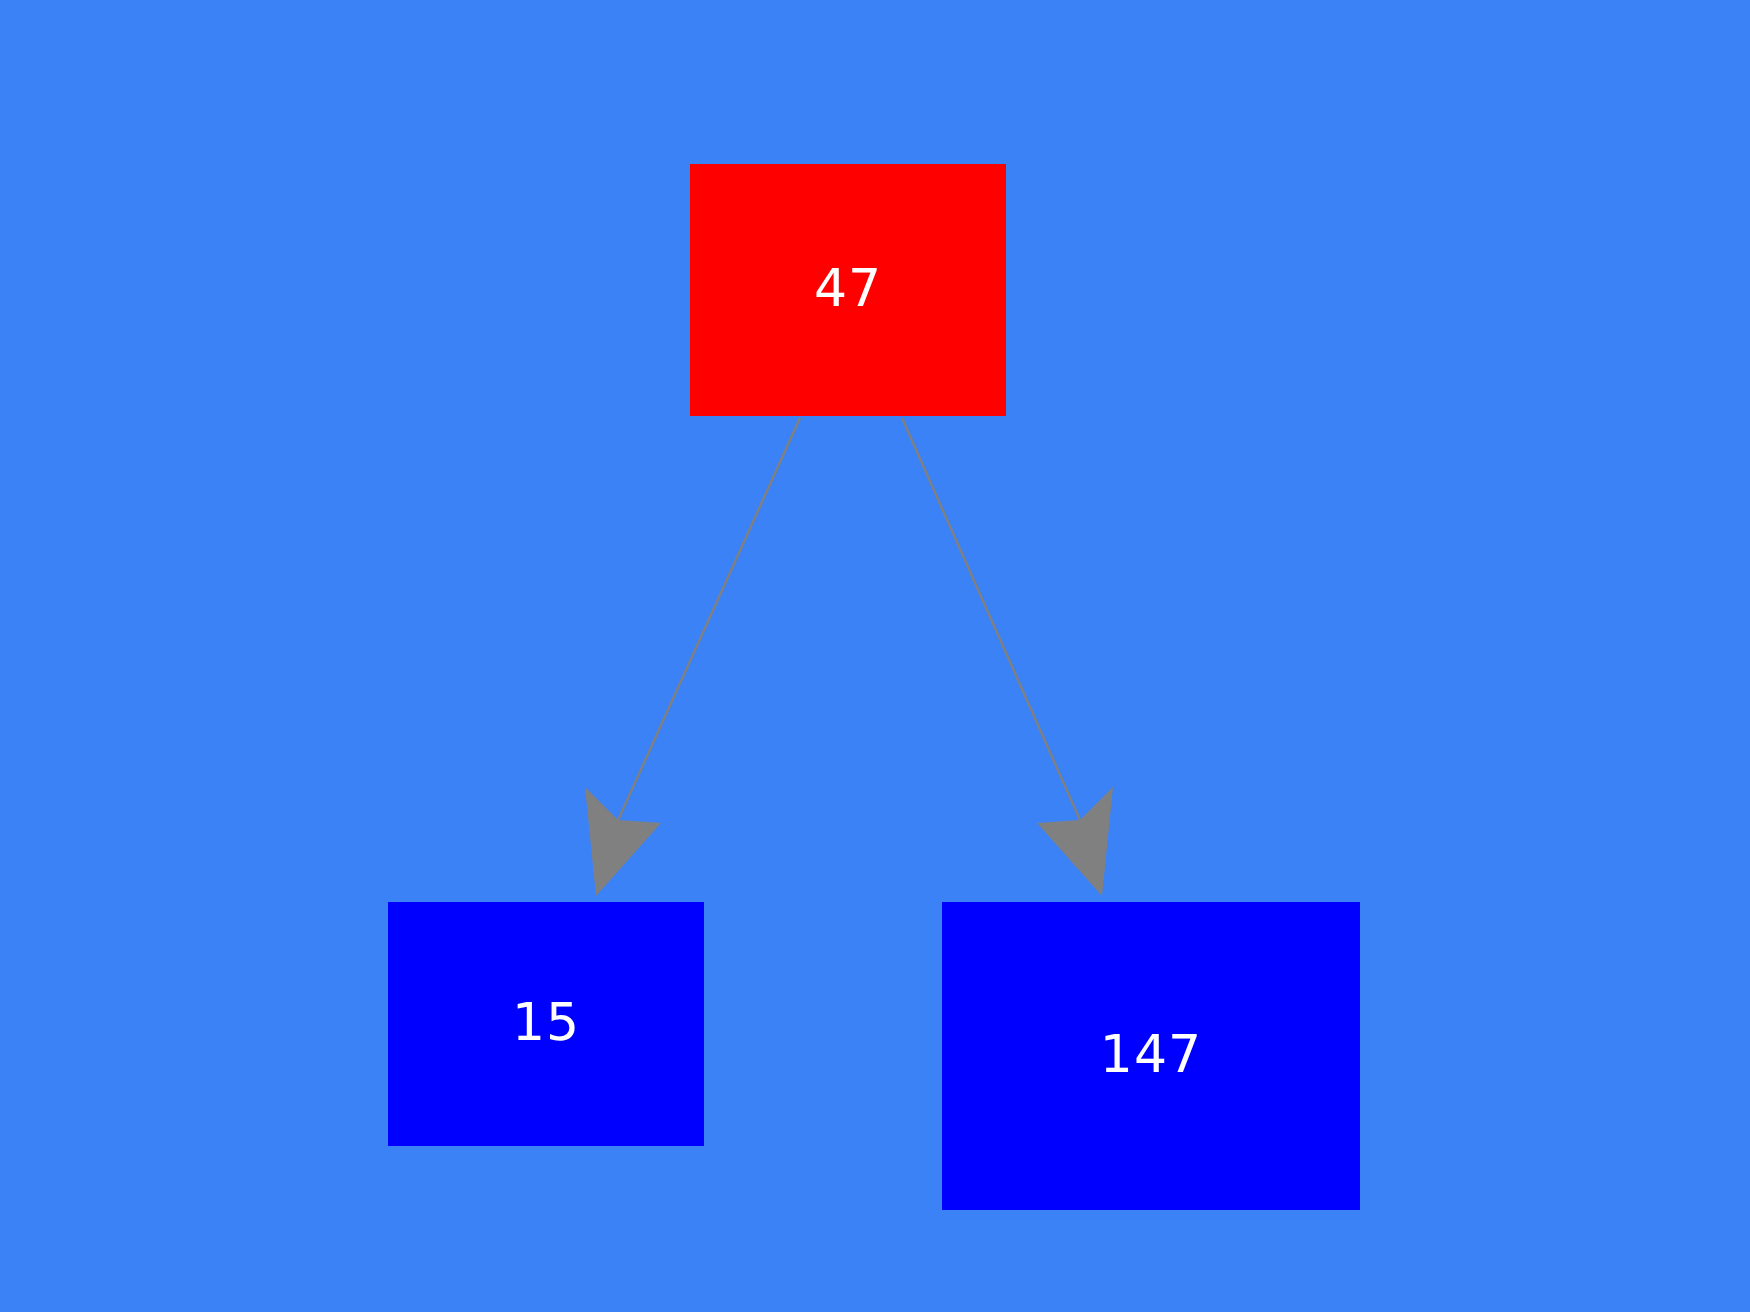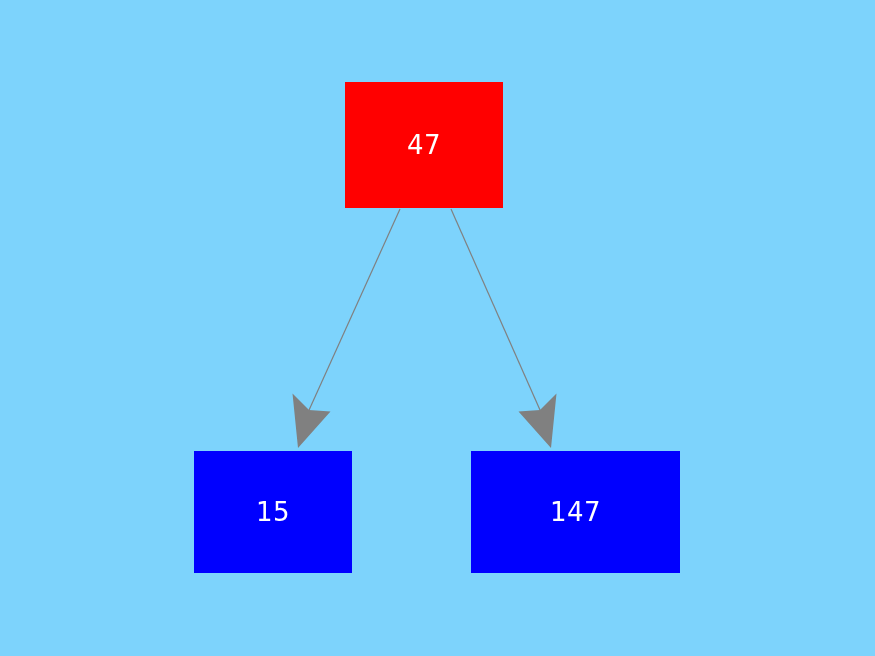--- a/index.html
+++ b/index.html
@@ -59,21 +59,21 @@
     left: 471px;
     top: 451px;
     width: 209px;
     height: 122px;
     background: #0000ff;
   }
 </style>
 </head>
 <body>
 
-<div id="canvas" style="width: 875px; height: 656px; background: #7dd3fc;">
+<div id="canvas" style="width: 875px; height: 656px; background: #3b82f6;">
 
   <svg id="edge-layer" viewBox="0 0 875 656" width="875" height="656" xmlns="http://www.w3.org/2000/svg">
 
     <g>
       <path d="M 400 209 L 305 419" fill="none" stroke="#808080" stroke-width="1.2"></path>
       <path d="M 298 448 L 292.5 393.5 L 309 410 L 330.5 411.5 Z" fill="#808080" stroke="none"></path>
     </g>
 
     <g>
       <path d="M 451 209 L 544 419" fill="none" stroke="#808080" stroke-width="1.2"></path>
@@ -82,17 +82,17 @@
   </svg>
 
   <div class="node" id="node-root" style="left: 345px; top: 82px; width: 158px; height: 126px; background: rgb(255, 0, 0);">
     <span class="node-label" style="color: rgb(255, 255, 255);">47</span>
   </div>
 
   <div class="node" id="node-left" style="left: 194px; top: 451px; width: 158px; height: 122px; background: rgb(0, 0, 255); align-items: center;">
     <span class="node-label" style="color: rgb(255, 255, 255);">15</span>
   </div>
 
-  <div class="node" id="node-right" style="left: 471px; top: 451px; width: 209px; height: 122px; background: rgb(0, 0, 255);">
+  <div class="node" id="node-right" style="left: 471px; top: 451px; width: 209px; height: 154px; background: rgb(0, 0, 255);">
     <span class="node-label" style="color: rgb(255, 255, 255);">147</span>
   </div>
 
 </div>
 
 </body></html>

